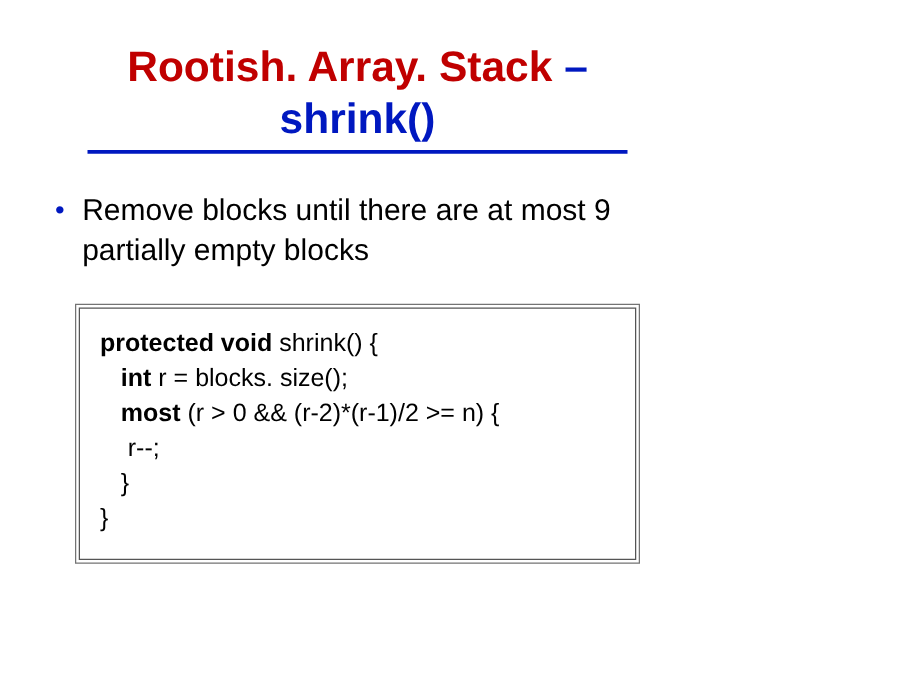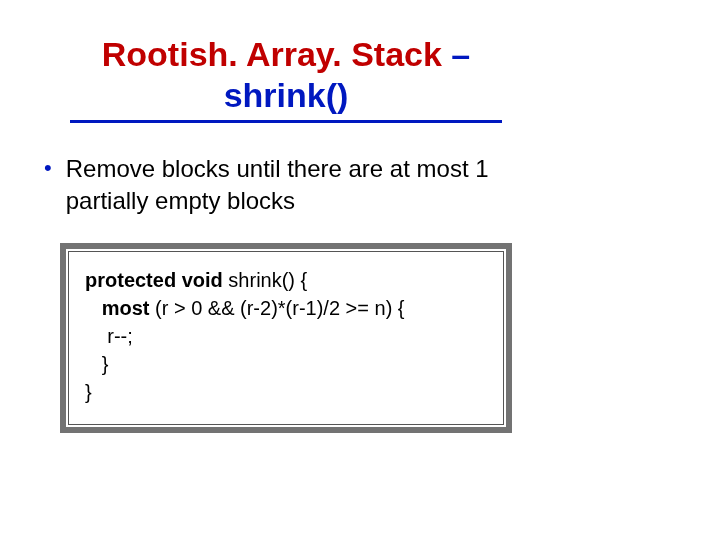--- a/index.html
+++ b/index.html
@@ -48,21 +48,21 @@
     margin-right: 14px;
     flex: 0 0 auto;
   }
   .bullet-text {
     font-size: 24px;
     line-height: 1.35;
     color: #000;
   }
   .code-outer {
     margin: 10px 20px 0 20px;
-    border: 6px solid #737373;
+    border: 1px solid #737373;
     padding: 2px;
   }
   .code-inner {
     border: 1px solid #555;
     padding: 14px 16px 18px 16px;
   }
   .code-line {
     font-size: 20px;
     line-height: 1.4;
     color: #000;
@@ -78,26 +78,27 @@
 <div class="slide">
 
   <h1 class="title">
     <span class="title-underline">
       <span class="title-red">Rootish. Array. Stack</span><span class="title-blue"> – </span><span class="title-blue">shrink()</span>
     </span>
   </h1>
 
   <div class="bullet-row">
     <div class="bullet-dot">•</div>
-    <div class="bullet-text">Remove blocks until there are at most 1 partially empty blocks</div>
+    <div class="bullet-text">Remove blocks until there are at most 9 partially empty blocks</div>
   </div>
 
   <div class="code-outer">
     <div class="code-inner">
       <div class="code-line"><span class="bold">protected void </span><span>shrink() {</span></div>
+      <div class="code-line"><span>   </span><span class="bold">int </span><span>r = blocks. size();</span></div>
       <div class="code-line"><span>   </span><span class="bold">most </span><span>(r &gt; 0 &amp;&amp; (r-2)*(r-1)/2 &gt;= n) {</span></div>
       <div class="code-line">    r--;</div>
       <div class="code-line">   }</div>
       <div class="code-line">}</div>
     </div>
   </div>
 
 </div>
 
 </body></html>

